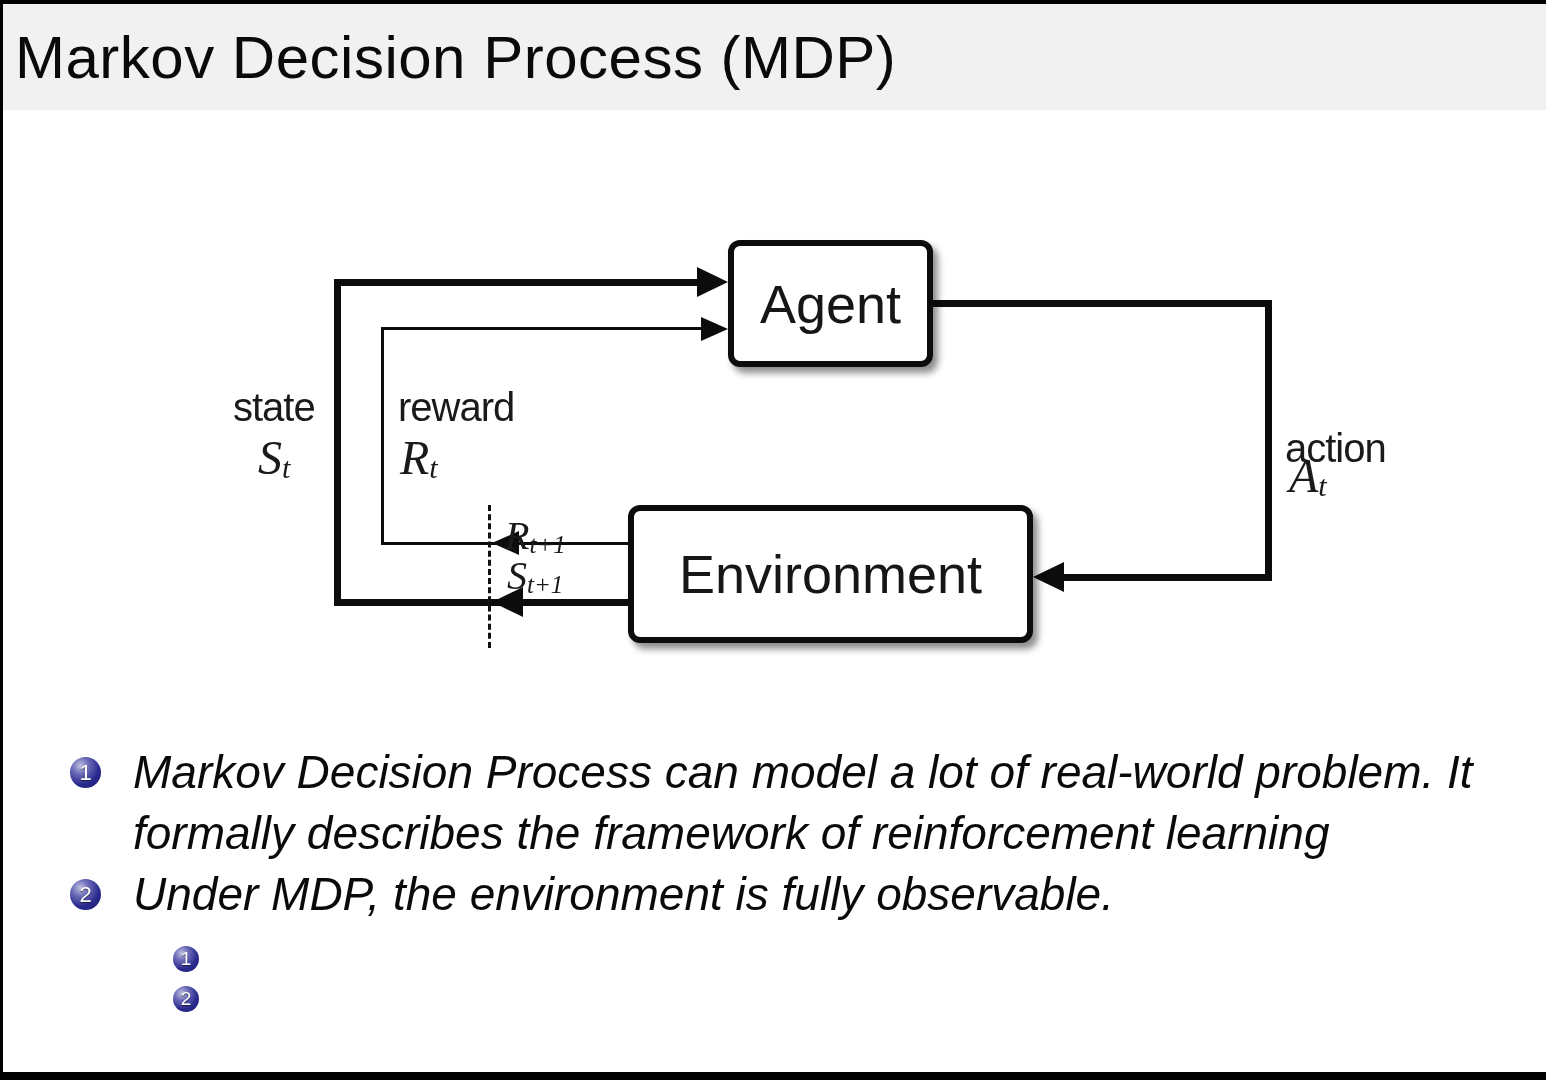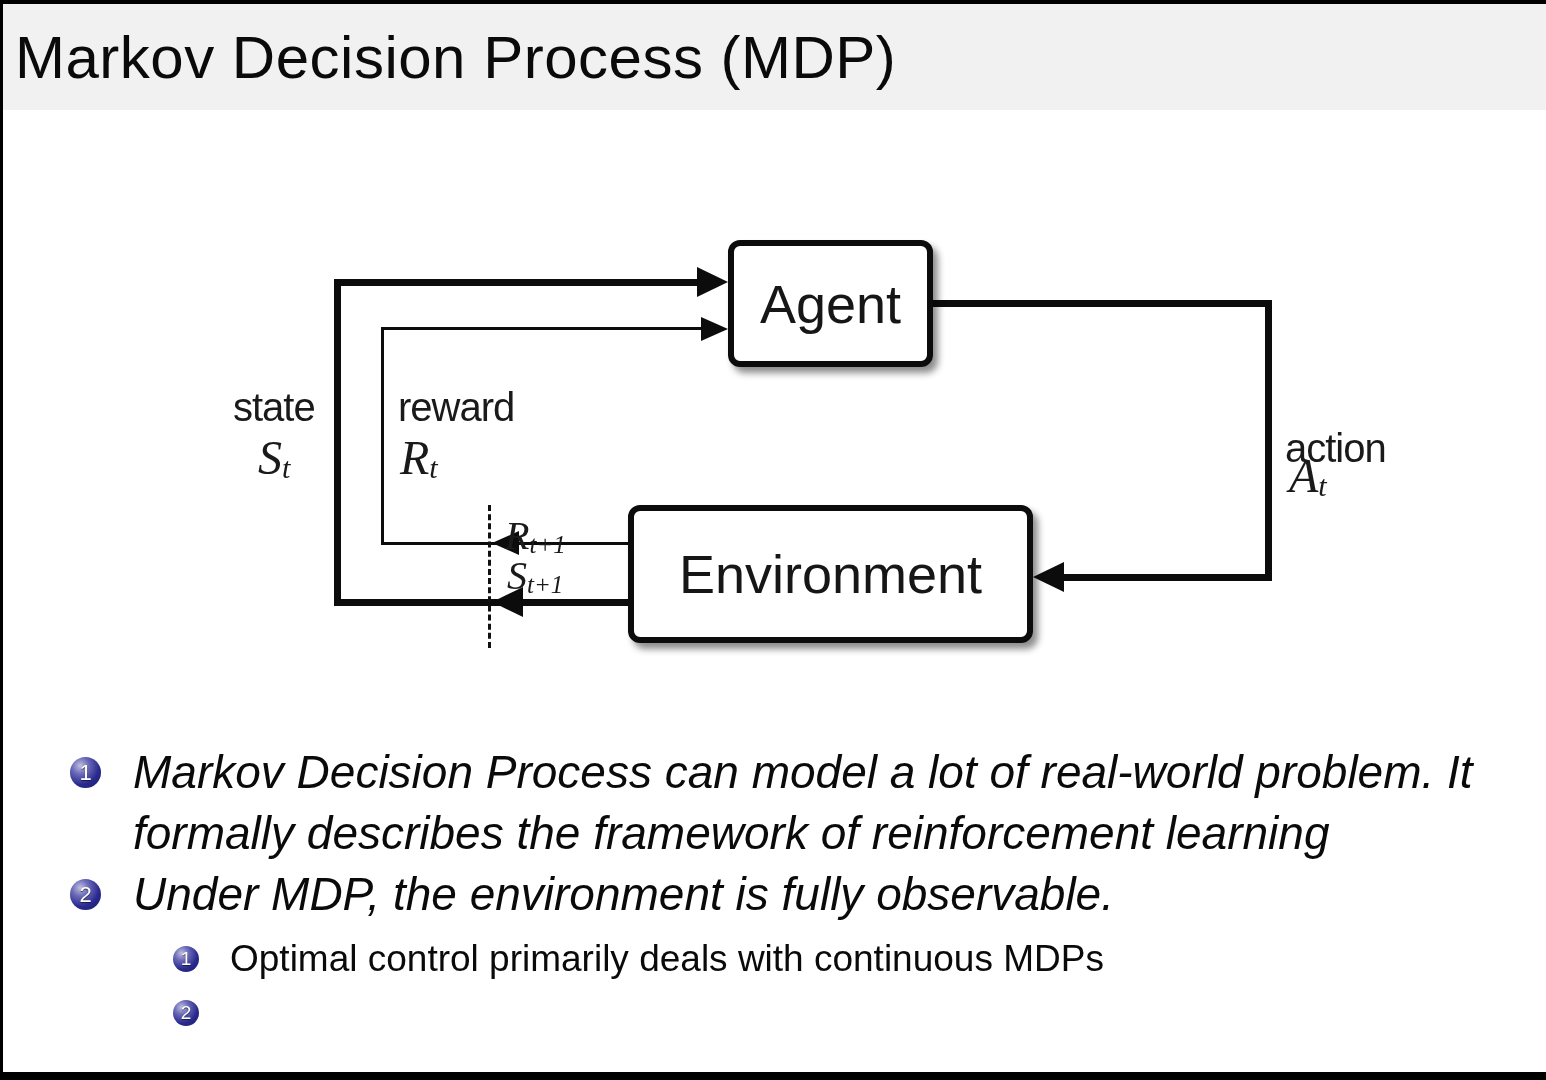--- a/index.html
+++ b/index.html
@@ -114,21 +114,20 @@
     </div>
 
     <div class="item lvl1">
       <span class="ball">2</span>
       <span class="itext">Under MDP, the environment is fully observable.</span>
     </div>
 
     <div class="subitems">
       <div class="item lvl2">
         <span class="ball">1</span>
-        <span class="itext">Optimal control primarily deals with continuous MDPs</span>
       </div>
       <div class="item lvl2">
         <span class="ball">2</span>
       </div>
     </div>
 
   </div>
 
   <div class="border-top"></div>
   <div class="border-left"></div>

